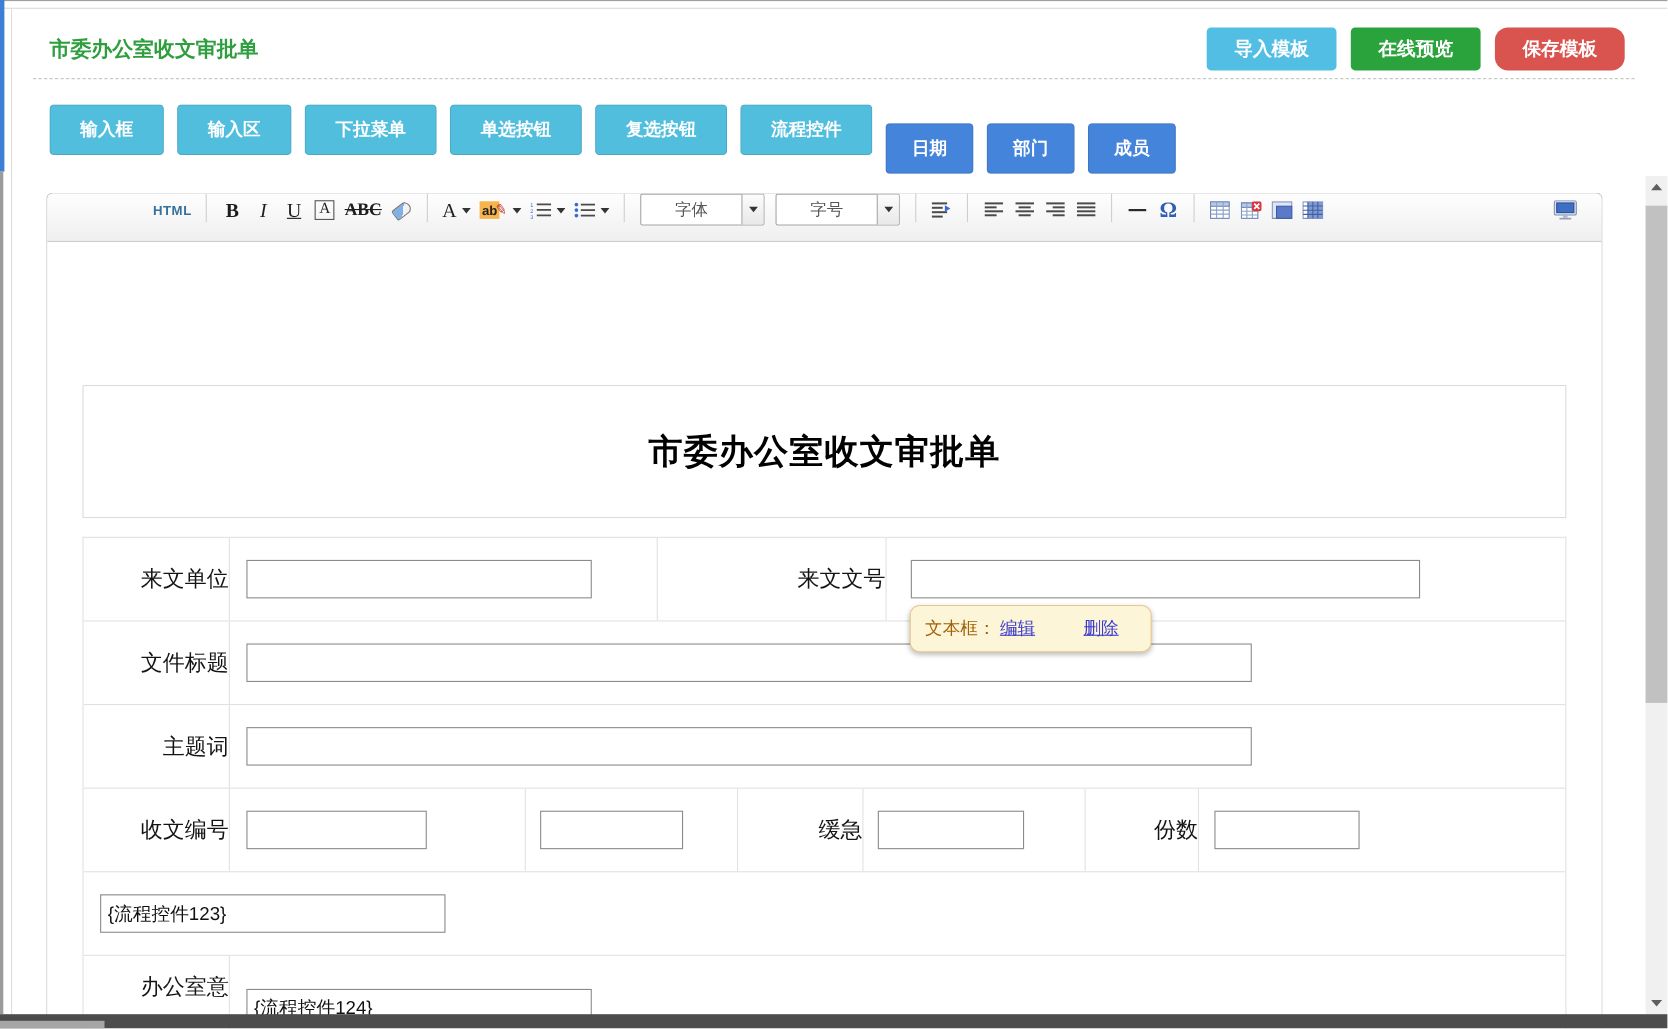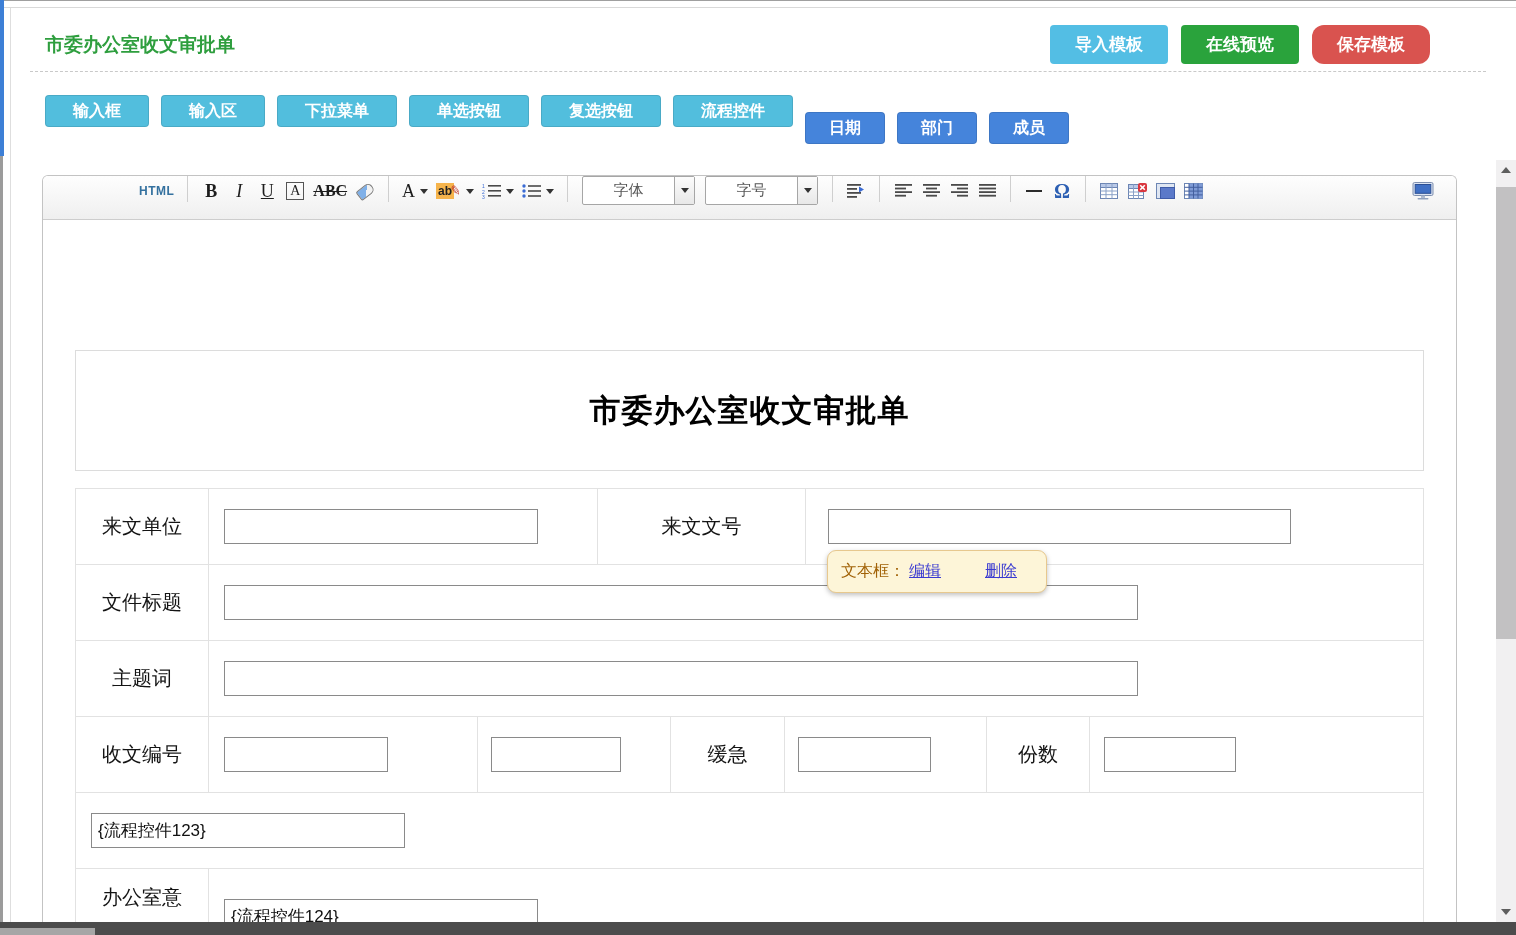--- a/index.html
+++ b/index.html
@@ -18,33 +18,33 @@
   .card-left-border { position:absolute; left:10px; top:8px; width:1px; height:914px; background:#dedede; }
   .bottom-bar { position:absolute; left:0; bottom:0; width:100%; height:13px; background:#4c4c4c; z-index:30; }
   .bottom-bar-left { position:absolute; left:0; bottom:0; width:95px; height:7px; background:#a6a6a6; z-index:31; }
 
   
   .app-title {
     position:absolute; left:45px; top:32px;
     font-family:"Liberation Serif", serif;
     font-size:19px; font-weight:bold; color:#2e9e3e;
   }
-  .header-buttons { position:absolute; top:25px; left:1050px; display:flex; gap:13px; }
+  .header-buttons { position:absolute; top:25px; left:1097px; display:flex; gap:13px; }
   .hbtn {
     height:39px; padding:0 25px; border:none; border-radius:4px;
     color:#fff; font-size:17px; font-weight:bold; cursor:pointer;
     display:flex; align-items:center; justify-content:center;
     font-family:"Liberation Sans", sans-serif;
   }
   .dashed-divider { position:absolute; left:30px; top:71px; width:1456px; height:0; border-top:1px dashed #c9c9c9; }
 
   
   .comp-toolbar { position:absolute; left:45px; top:95px; display:flex; gap:12px; }
   .cbtn {
-    height:32px; border-radius:4px; border:1px solid rgba(0,0,0,0.10);
+    height:46px; border-radius:4px; border:1px solid rgba(0,0,0,0.10);
     color:#fff; font-size:16px; font-weight:bold; cursor:pointer;
     display:flex; align-items:center; justify-content:center;
     font-family:"Liberation Sans", sans-serif;
   }
   .cbtn.light { padding:0 27px; }
   .cbtn.dark  { padding:0 23px;margin-top:17px; }
 
   
   .editor-card {
     position:absolute; left:42px; top:175px; width:1415px; height:760px;
@@ -90,21 +90,21 @@
   .editor-body { position:relative; height:715px; background:#fff; }
   .doc-titlebox {
     position:absolute; left:32px; top:130px; width:1349px; height:121px;
     border:1px solid #dcdcdc; display:flex; align-items:center; justify-content:center;
   }
   .doc-title { font-size:31px; font-weight:bold; color:#000; letter-spacing:1px; }
 
   .form-table { position:absolute; left:32px; top:268px; width:1349px; border:1px solid #e2e2e2; border-bottom:none; background:#fff; }
   .frow { display:flex; height:76px; border-bottom:1px solid #e2e2e2; }
   .frow:last-child { border-bottom:none; }
-  .fcell { border-right:1px solid #e2e2e2; display:flex; align-items:center; justify-content:center; flex:none; }
+  .fcell { border-right:1px solid #e2e2e2; display:flex; align-items:center; justify-content:flex-end; flex:none; }
   .fcell:last-child { border-right:none; }
   .fcell.input-cell { justify-content:flex-start; }
   .flabel { font-size:20px; color:#141414; }
   .finput {
     height:35px; border:1px solid #8a8a8a; background:#fff; border-radius:0;
     font-size:17px; color:#111; padding:0 6px;
     font-family:"Liberation Sans", sans-serif;
   }
   .row6 .fcell { align-items:flex-start; }
   .row6 .flabel { margin-top:15px; }

